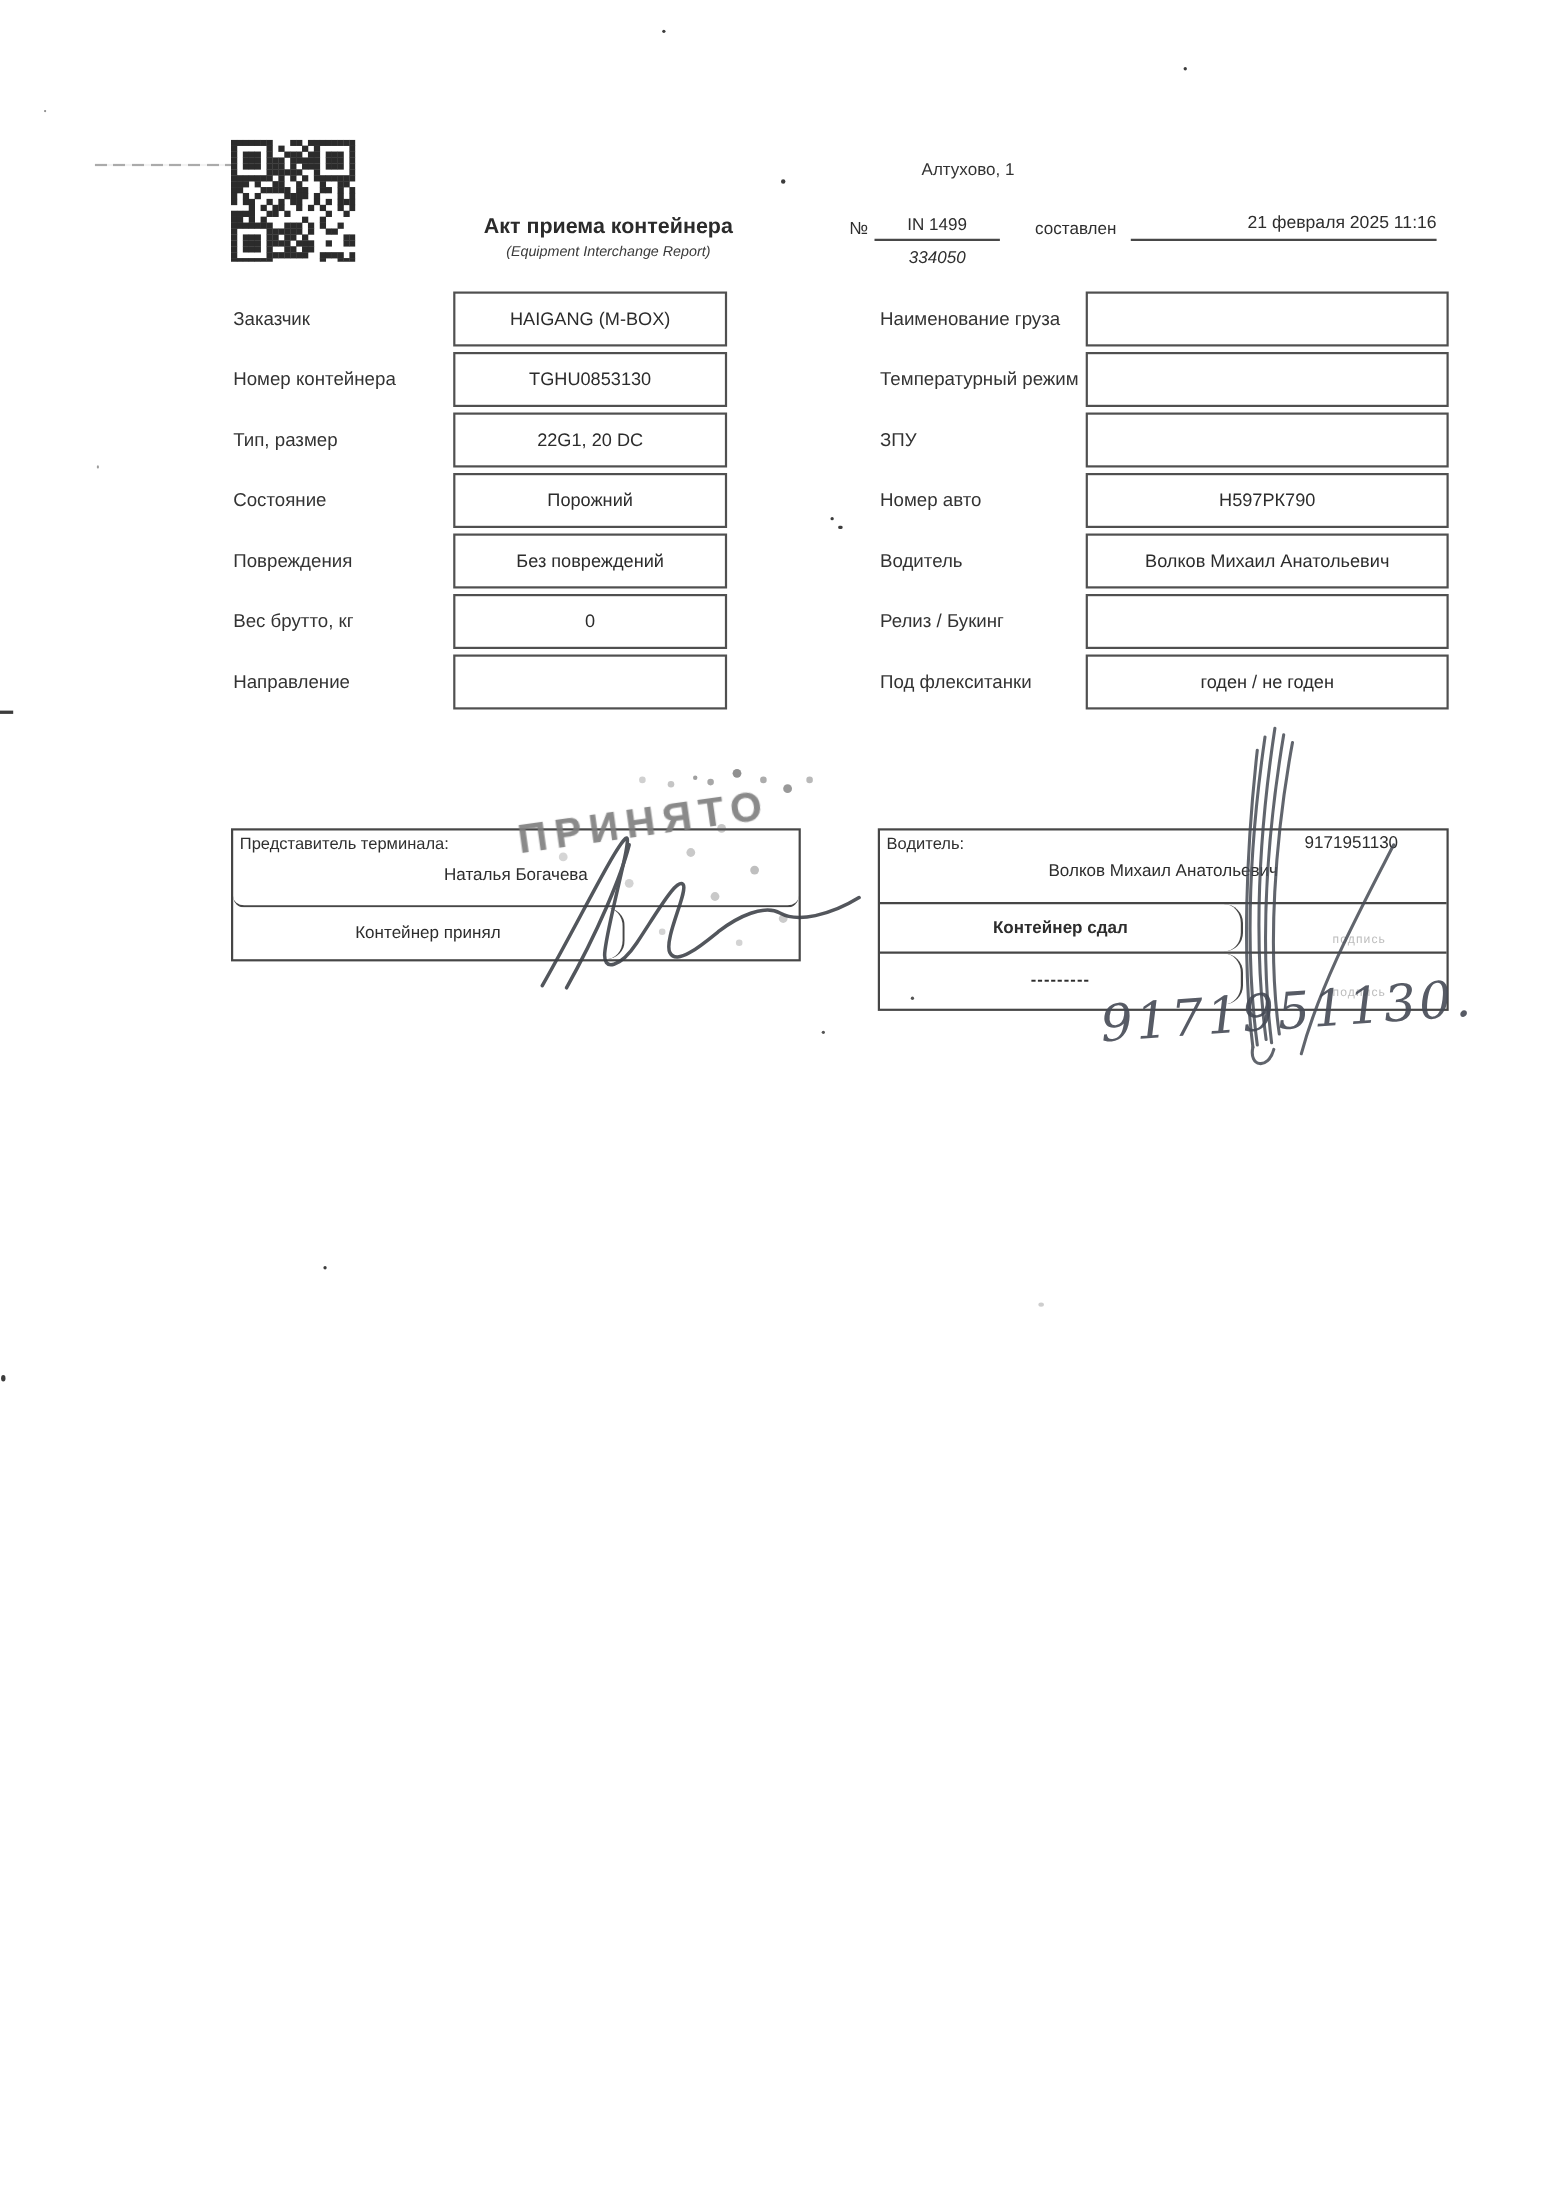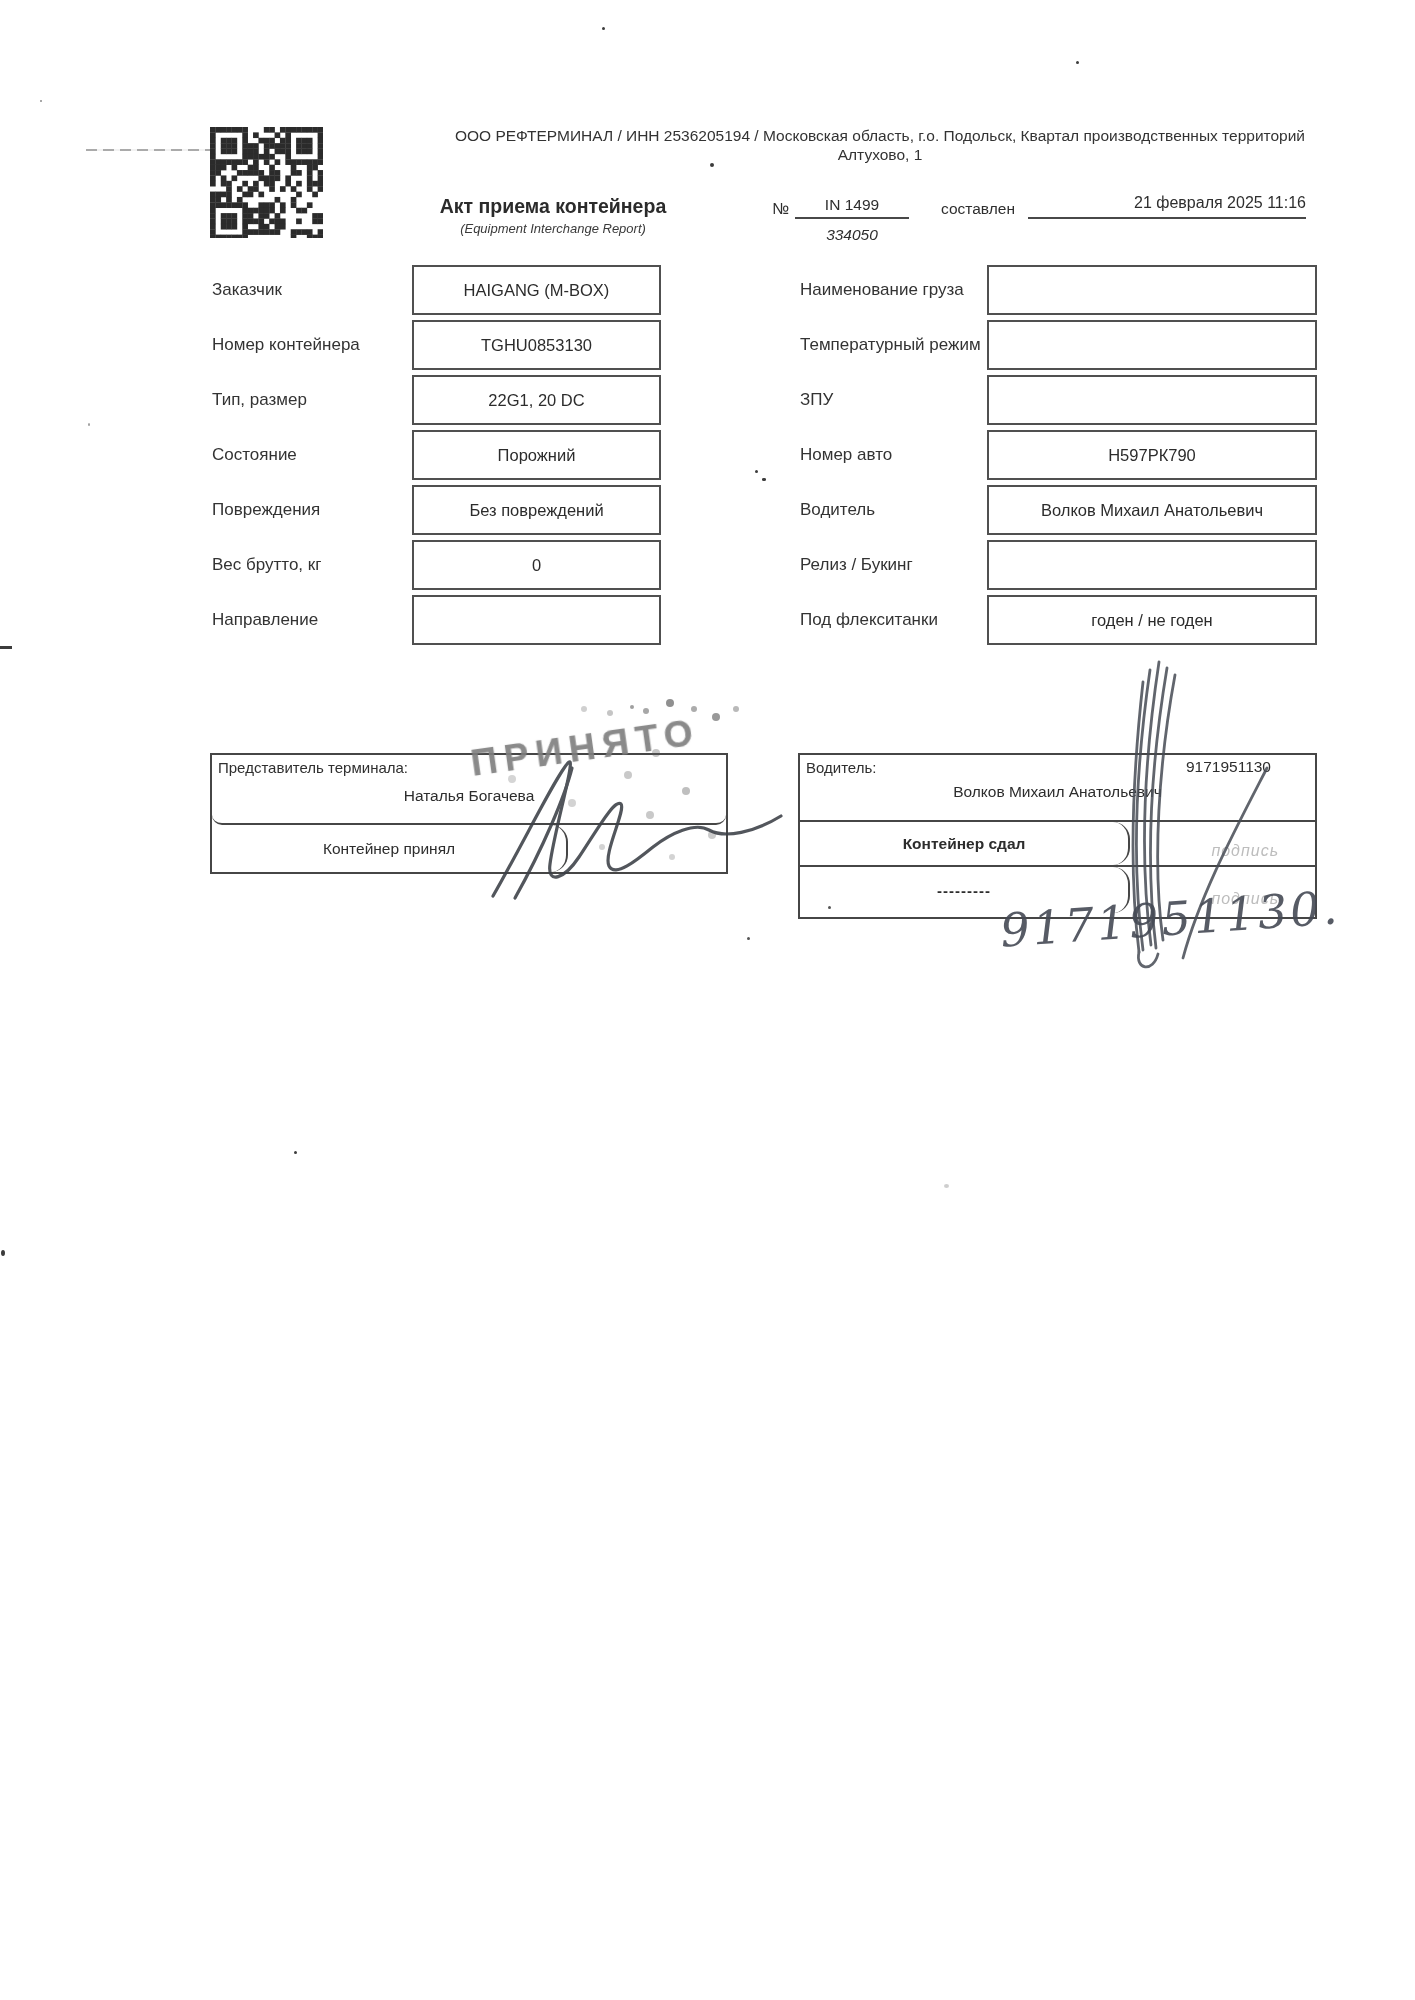--- a/index.html
+++ b/index.html
@@ -48,21 +48,21 @@
   .phone-print{position:absolute;right:44px;top:3px;font-size:15.5px;color:#2d2d2d;}
   .sigrow{display:flex;box-sizing:border-box;}
   .sig-left .sigrow{height:47px;}
   .sig-right .row2{height:45px;border-bottom:2px solid rgba(38,38,38,.85);}
   .sig-right .row3{height:46px;}
   .cell-l{box-sizing:border-box;border-right:2px solid rgba(38,38,38,.85);
     display:flex;align-items:center;justify-content:center;font-size:15.5px;color:#2d2d2d;border-radius:17px;}
   .sig-left .cell-l{width:356px;}
   .sig-right .cell-l{width:330px;font-weight:bold;}
   .cell-r{position:relative;flex:1;}
-  .caption{position:absolute;left:44%;bottom:5px;font-size:16px;font-style:italic;
+  .caption{position:absolute;left:44%;bottom:5px;font-size:11px;
     color:#bdbdbd;letter-spacing:1px;margin-top:32px;}
   .dashes{letter-spacing:1px;font-size:15px;}
 
   
   .stamp{position:absolute;left:470px;top:727px;transform:rotate(-8deg);
     font-size:37px;font-weight:bold;letter-spacing:7px;color:rgba(128,128,128,.78);
     text-shadow:0 0 1px rgba(110,110,110,.55);filter:blur(.3px);}
   .sig-svg{position:absolute;pointer-events:none;}
   .hand-phone{position:absolute;left:1000px;top:892px;transform:rotate(-4deg);
     font-family:"DejaVu Serif",serif;font-style:italic;font-size:46px;letter-spacing:3px;
@@ -326,21 +326,20 @@
       <rect x="16.14" y="107.62" width="5.68" height="5.68"></rect>
       <rect x="21.52" y="107.62" width="5.68" height="5.68"></rect>
       <rect x="26.90" y="107.62" width="5.68" height="5.68"></rect>
       <rect x="32.29" y="107.62" width="5.68" height="5.68"></rect>
       <rect x="80.71" y="107.62" width="5.68" height="5.68"></rect>
       <rect x="96.86" y="107.62" width="5.68" height="5.68"></rect>
       <rect x="102.24" y="107.62" width="5.68" height="5.68"></rect>
       <rect x="107.62" y="107.62" width="5.68" height="5.68"></rect>
     </svg>
   <div class="fade-line"></div>
-  <div class="co-line1">ООО РЕФТЕРМИНАЛ / ИНН 2536205194 / Московская область, г.о. Подольск, Квартал производственных территорий</div>
   <div class="co-line2">Алтухово, 1</div>
 
   <div class="title">Акт приема контейнера</div>
   <div class="subtitle">(Equipment Interchange Report)</div>
 
   <div class="num-label">№</div>
   <div class="num-cell">IN 1499</div>
   <div class="num-secondary">334050</div>
   <div class="composed-label">составлен</div>
   <div class="date-cell">21 февраля 2025 11:16</div>

